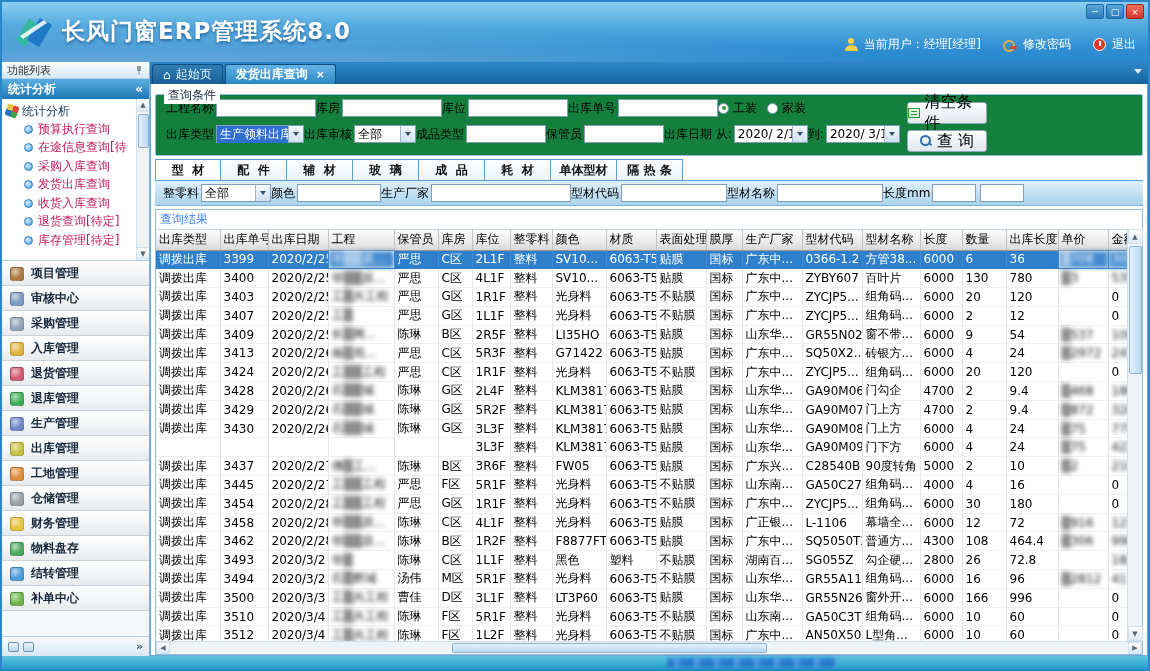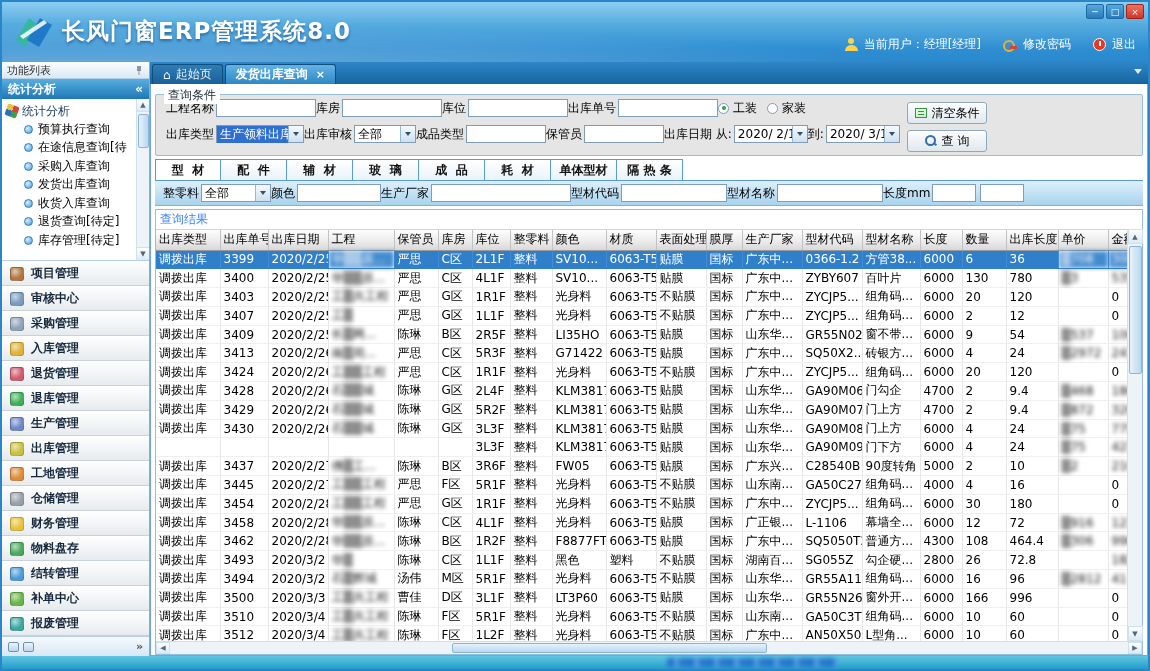--- a/index.html
+++ b/index.html
@@ -38,21 +38,21 @@
   .sidebar { width:148px; flex:0 0 148px; display:flex; flex-direction:column; border-right:1px solid #7fb0d8; background:#f4f8fb; }
   .fl-titlebar { height:17px; flex:0 0 17px; display:flex; align-items:center; justify-content:space-between; padding:0 5px;
     background:linear-gradient(#fbfdfe,#d9e9f5); border-bottom:1px solid #b6cfe4; color:#333; font-size:11px; }
   .sec-bar { height:20px; flex:0 0 20px; display:flex; align-items:center; justify-content:space-between; padding:0 6px;
     background:linear-gradient(#58aede,#1f77b6); color:#fff; font-weight:bold; font-size:12px; }
   .sec-bar .chev { font-size:12px; }
   .tree { position:relative; height:162px; flex:0 0 162px; background:#fff; border-bottom:1px solid #b6cfe4; overflow:hidden; padding:3px 14px 3px 4px; }
   .tree-root { display:flex; align-items:center; gap:4px; height:18px; color:#16365c; }
   .root-icon { width:12px; height:12px; border-radius:2px; transform:rotate(20deg);
     background:conic-gradient(#d8433a 0 25%, #3ba14a 0 50%, #2f6fc0 0 75%, #e8c23a 0); }
-  .tree-item { display:flex; align-items:center; gap:5px; height:18.5px; padding-left:18px; color:#000000; white-space:nowrap; overflow:hidden; cursor:default; }
+  .tree-item { display:flex; align-items:center; gap:5px; height:18.5px; padding-left:18px; color:#be185d; white-space:nowrap; overflow:hidden; cursor:default; }
   .bullet { width:9px; height:9px; flex:0 0 9px; border-radius:50%; border:1px solid #2f7fbe;
     background:radial-gradient(circle at 35% 35%, #d8efff, #3f97d8); }
   .tree-scroll { position:absolute; right:0; top:0; width:13px; height:100%; background:#eef3f8; border-left:1px solid #cfe0ee;
     display:flex; flex-direction:column; justify-content:space-between; align-items:center; }
   .tscroll-arrow { font-size:7px; color:#567; width:13px; height:13px; display:flex; align-items:center; justify-content:center;
     background:linear-gradient(#fdfefe,#dceaf5); border-bottom:1px solid #cfe0ee; }
   .tscroll-arrow.down { border-top:1px solid #cfe0ee; border-bottom:none; }
   .tree-thumb { position:absolute; top:15px; left:1px; width:11px; height:34px; border:1px solid #8cb4d8; border-radius:2px;
     background:linear-gradient(90deg,#e6f2fb,#b9d8ef); }
   .menu { flex:1 1 auto; overflow:hidden; display:flex; flex-direction:column; }
@@ -71,38 +71,38 @@
   .tab { height:20px; display:flex; align-items:center; gap:5px; padding:0 10px; color:#eaf4fc; font-size:12px;
     background:linear-gradient(#2f7cb4,#1c6098); border:1px solid #0f4f80; border-bottom:none; border-radius:3px 3px 0 0; margin-right:2px; cursor:default; }
   .tab .home-icon::before { content:"\2302"; font-size:12px; }
   .tab.active { background:linear-gradient(#63b2e4,#2d88c6); font-weight:bold; color:#fff; }
   .tab-close { font-size:11px; margin-left:3px; }
   .tab-overflow { position:absolute; right:6px; top:7px; width:0; height:0; border-left:4px solid transparent; border-right:4px solid transparent; border-top:5px solid #dceaf5; }
 
   .content { flex:1 1 auto; background:#fff; border:1px solid #6fa8d6; border-top:none; display:flex; flex-direction:column; min-height:0; padding:0 4px; }
 
   
-  .qbox { position:relative; margin-top:10px; flex:0 0 62px; height:62px; border:1px solid #94bede; border-radius:2px; background:#e5e5e5; }
+  .qbox { position:relative; margin-top:10px; flex:0 0 62px; height:62px; border:1px solid #94bede; border-radius:2px; background:#15803d; }
   .qbox-title { position:absolute; top:-8px; left:8px; background:#fff; padding:0 4px; color:#1a2a3a; }
   .qrow { display:flex; align-items:center; height:26px; padding-left:10px; white-space:nowrap; }
   .qrow .lbl { margin-right:2px; color:#000; }
   .field-input { height:18px; border:1px solid #7f9db9; background:#fff; font:12px "DejaVu Sans","Liberation Sans",sans-serif; padding:0 3px; }
   .mr { }
   .combo { height:18px; border:1px solid #7f9db9; background:#fff; display:flex; align-items:center; }
   .combo .ctext { padding:0 3px; overflow:hidden; white-space:nowrap; flex:1 1 auto; }
   .combo .ctext.hl { background:#2f6fd0; color:#fff; }
   .combo .carrow { width:15px; height:16px; flex:0 0 15px; border-left:1px solid #9ab6d0;
     background:linear-gradient(#f5f9fd,#cfe0ef); display:flex; align-items:center; justify-content:center; }
   .combo .carrow::after { content:""; width:0; height:0; border-left:3.5px solid transparent; border-right:3.5px solid transparent; border-top:4px solid #35506e; }
   .radio-opt { display:inline-flex; align-items:center; gap:4px; margin-right:10px; }
   .radio-circ { width:11px; height:11px; border:1px solid #7f9db9; border-radius:50%; background:#fff; position:relative; }
   .radio-circ.on::after { content:""; position:absolute; left:2.5px; top:2.5px; width:4px; height:4px; border-radius:50%; background:#2fa03a; }
   .btn-stack { position:absolute; right:155px; top:7px; display:flex; flex-direction:column; gap:6px; }
   .btn { height:22px; width:80px; display:flex; align-items:center; justify-content:center; gap:5px;
-    border:1px solid #8fa8bd; border-radius:3px; background:linear-gradient(#fdfdfd,#e0e8ee); box-shadow:inset 0 1px 0 #fff; font-size:12px; cursor:default; }
+    border:1px solid #8fa8bd; border-radius:3px; background:linear-gradient(#fdfdfd,#e0e8ee); box-shadow:inset 0 1px 0 #fff; font-size:16px; cursor:default; }
   .clear-icon { width:12px; height:10px; border:1px solid #2f9a3a; background:
     linear-gradient(#eaffea,#cdeccd); position:relative; }
   .clear-icon::after { content:""; position:absolute; left:2px; top:2px; right:2px; height:1px; background:#2f9a3a; box-shadow:0 3px 0 #2f9a3a; }
   .search-icon { width:12px; height:12px; position:relative; }
   .search-icon::before { content:""; position:absolute; left:0; top:0; width:7px; height:7px; border:2px solid #2f6fb0; border-radius:50%; }
   .search-icon::after { content:""; position:absolute; left:8px; top:8px; width:4px; height:2px; background:#2f6fb0; transform:rotate(45deg); }
 
   
   .mat-tabs { margin-top:3px; flex:0 0 21px; display:flex; border-bottom:1px solid #5b9bd5; }
   .mat-tab { width:66px; height:21px; display:flex; align-items:center; justify-content:center;
@@ -282,24 +282,20 @@
             <span class="menu-icon" style="background: radial-gradient(circle at 35% 30%, rgba(255, 255, 255, 0.6), rgba(255, 255, 255, 0) 60%), rgb(74, 168, 95);"></span>
             <span class="menu-label">物料盘存</span>
           </div>
           <div class="menu-item">
             <span class="menu-icon" style="background: radial-gradient(circle at 35% 30%, rgba(255, 255, 255, 0.6), rgba(255, 255, 255, 0) 60%), rgb(74, 154, 217);"></span>
             <span class="menu-label">结转管理</span>
           </div>
           <div class="menu-item">
             <span class="menu-icon" style="background: radial-gradient(circle at 35% 30%, rgba(255, 255, 255, 0.6), rgba(255, 255, 255, 0) 60%), rgb(106, 181, 74);"></span>
             <span class="menu-label">补单中心</span>
-          </div>
-          <div class="menu-item">
-            <span class="menu-icon" style="background: radial-gradient(circle at 35% 30%, rgba(255, 255, 255, 0.6), rgba(255, 255, 255, 0) 60%), rgb(58, 168, 160);"></span>
-            <span class="menu-label">报废管理</span>
           </div>
         </div>
       <div class="side-footer">
         <span class="mini-sq"></span>
         <span class="mini-sq"></span>
         <span class="more">»</span>
       </div>
     </div>
 
     <div class="main">

